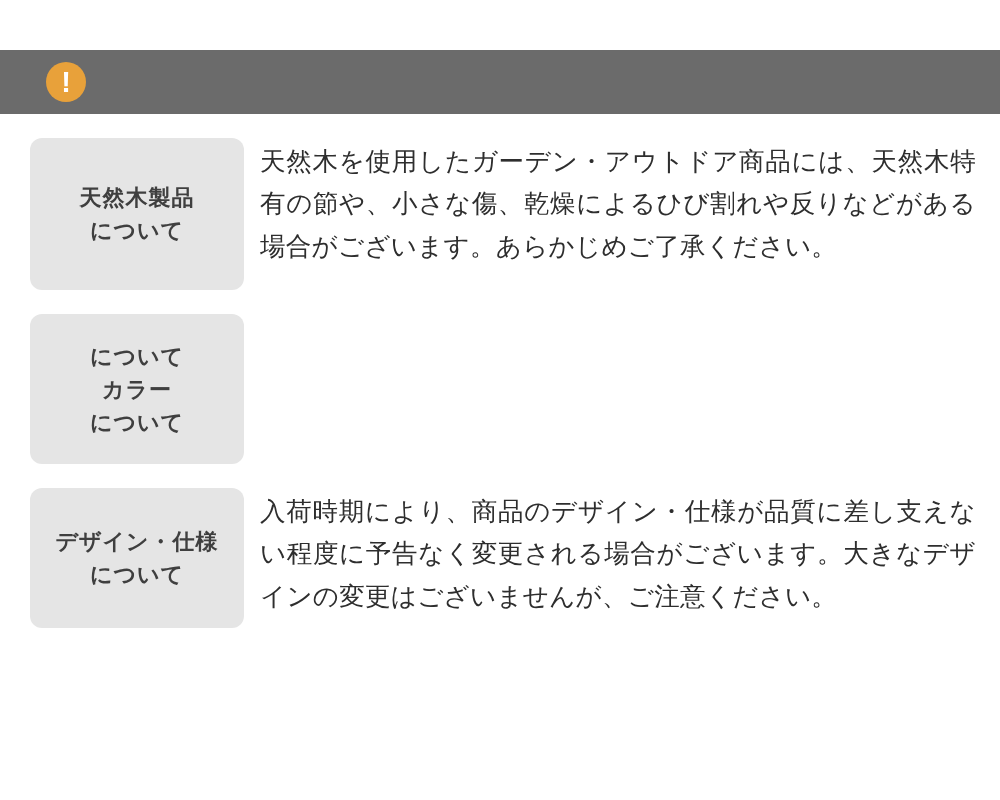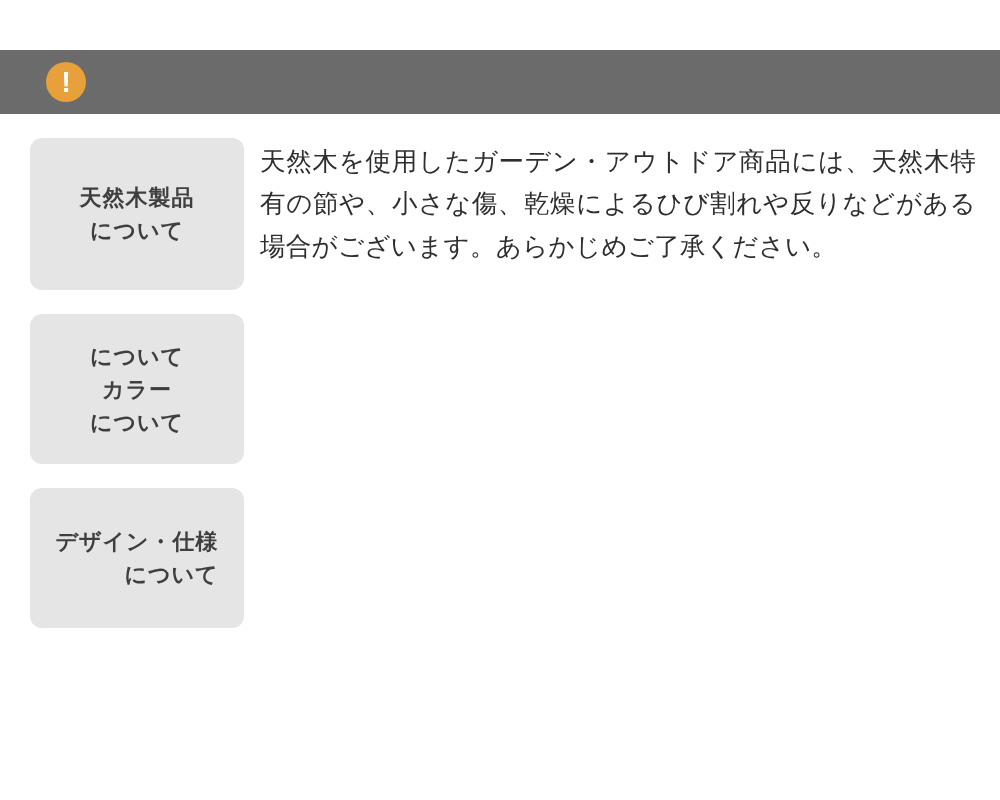--- a/index.html
+++ b/index.html
@@ -84,21 +84,21 @@
     line-height: 1.5;
     text-align: center;
     box-sizing: border-box;
     display: flex;
     align-items: center;
     justify-content: center;
     padding: 10px 6px;
   }
   .tag-1 { height: 152px; }
   .tag-2 { height: 150px; }
-  .tag-3 { height: 140px; text-align: right; }
+  .tag-3 { height: 140px; }
 
   .body-text {
     flex: 1 1 auto;
     padding-right: 24px;
     color: #2e2e2e;
     font-size: 25.5px;
     line-height: 1.66;
     letter-spacing: 0.3px;
     text-align: justify;
     word-break: break-all;
@@ -141,16 +141,17 @@
       </div>
     </div>
 
     <div class="notice-row row-3">
       <div class="tag tag-3">
         <span>
           <span>デザイン・仕様</span><br>
           <span>について</span>
         </span>
       </div>
+      <div class="body-text">入荷時期により、商品のデザイン・仕様が品質に差し支えない程度に予告なく変更される場合がございます。大きなデザインの変更はございませんが、ご注意ください。</div>
     </div>
 
   </div>
 </div>
 
 </body></html>

